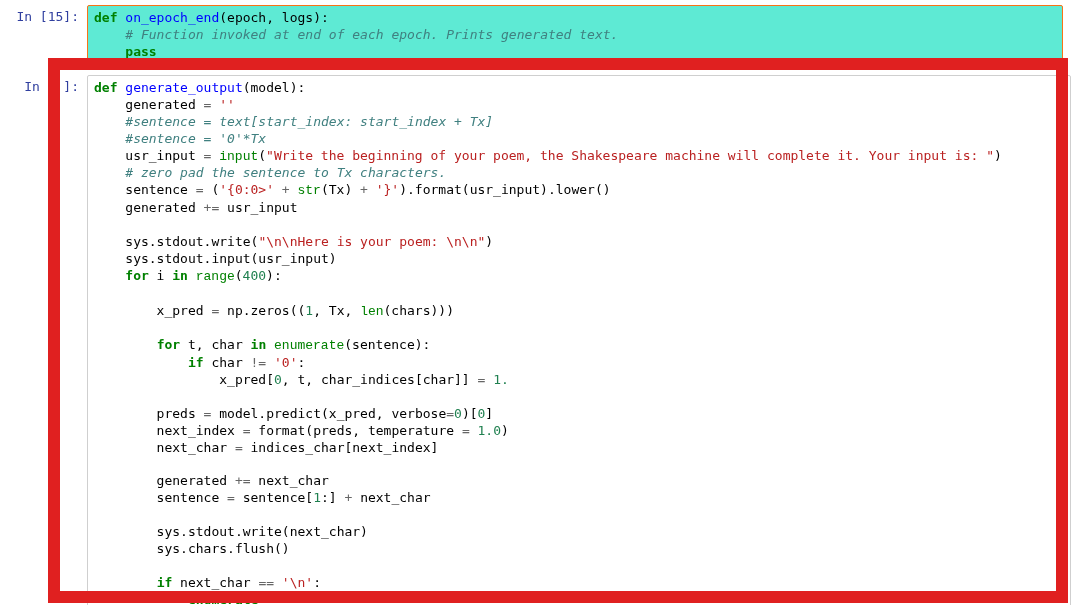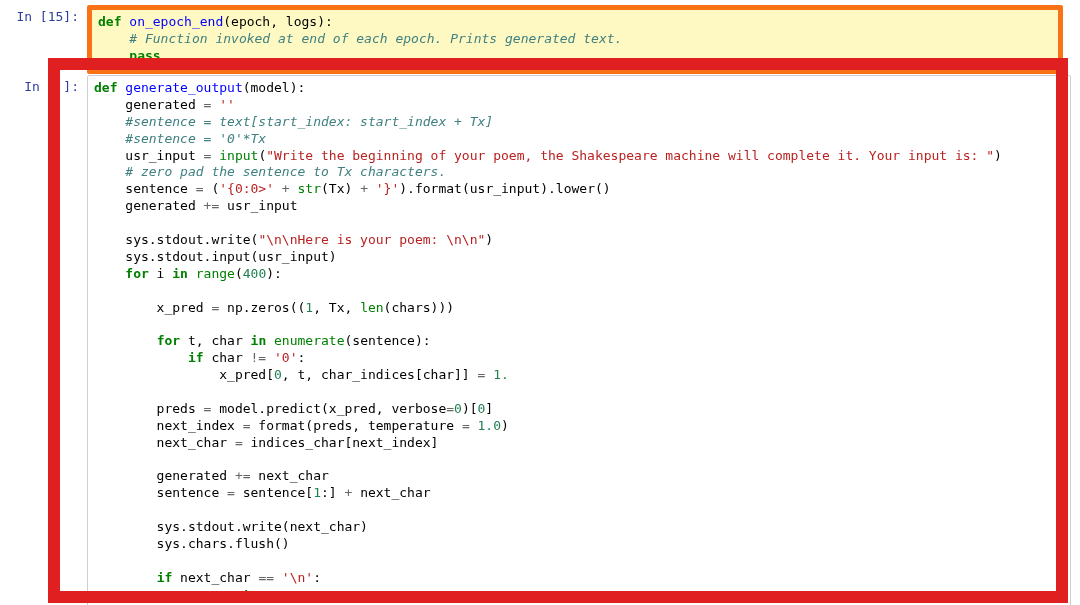--- a/index.html
+++ b/index.html
@@ -22,38 +22,38 @@
       flex:0 0 82px;
       text-align:right;
       padding:4px 8px 4px 4px;
       font-family: Menlo, Consolas, "DejaVu Sans Mono", monospace;
       font-size:13px;
       color:#303F9F;
       line-height:1.3;
     }
     .input-area {
       flex:1;
-      border:5px solid #f97316;
+      border:1px solid #f97316;
       border-radius:2px;
-      background:#fef9c3;
+      background:#5eead4;
       padding:4px 6px;
       font-family: Menlo, Consolas, "DejaVu Sans Mono", monospace;
       font-size:13px;
       line-height:1.3;
       white-space:pre;
       overflow:hidden;
     }
     .input-area.second { background:#fff; border:1px solid #cfcfcf; }
     
     .c-kw   { color:#008000; font-weight:bold; }  
     .c-def  { color:#0000FF; }                    
     .c-com  { color:#408080; font-style:italic; } 
     .c-str  { color:#BA2121; }                    
     .c-num  { color:#208050;margin-top:7px; }                    
-    .c-bin  { color:#008000; }                    
+    .c-bin  { color:#008000;font-family:Liberation Mono, monospace; }                    
     .c-op   { color:#666666; }                    
 
     .highlight-box {
       position:absolute;
       left:48px;
       top:58px;
       width:1020px;
       height:545px;
       border:12px solid #e02020;
       pointer-events:none;

